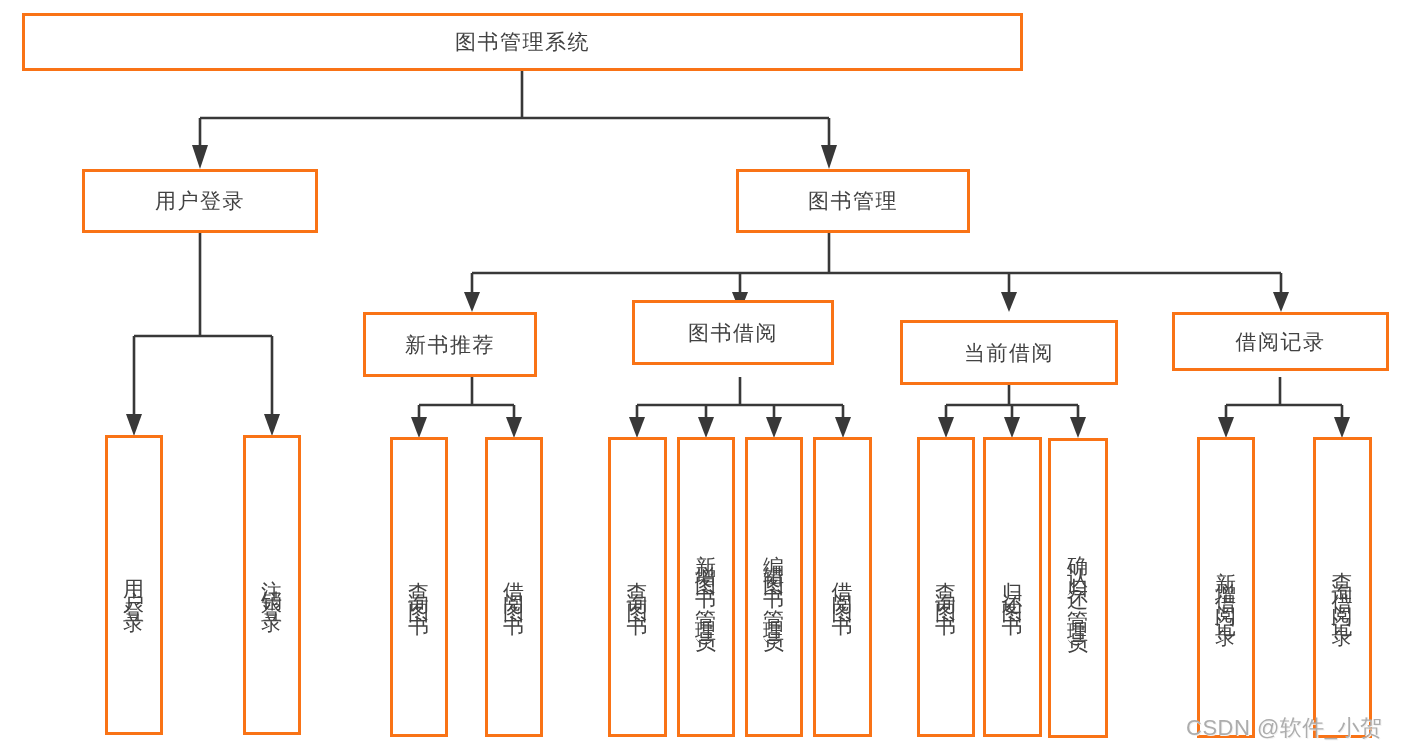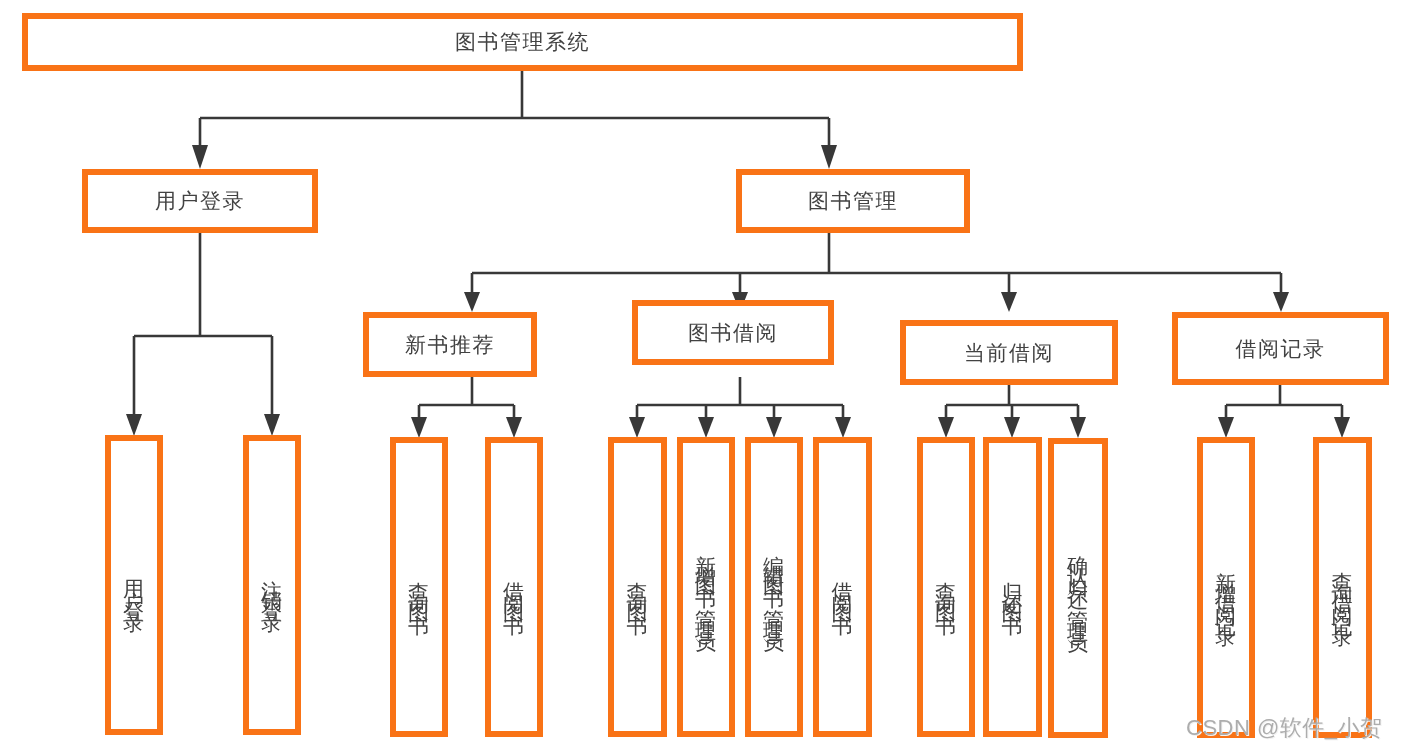--- a/index.html
+++ b/index.html
@@ -3,21 +3,21 @@
 <meta charset="utf-8">
 <style>
   html,body{margin:0;padding:0;background:#fff;}
   .canvas{
     position:relative;width:1405px;height:747px;background:#ffffff;
     font-family:"Liberation Sans",sans-serif;overflow:hidden;
   }
   svg.connectors{position:absolute;left:0;top:0;z-index:1;}
   .hbox,.vbox{
     position:absolute;box-sizing:border-box;background:#ffffff;
-    border:6px solid #f97316;display:flex;align-items:center;justify-content:center;
+    border:3px solid #f97316;display:flex;align-items:center;justify-content:center;
     z-index:2;
   }
   .hbox{font-size:21px;color:#424242;letter-spacing:1.5px;}
   .vbox .vtext{
     writing-mode:vertical-rl;text-orientation:mixed;white-space:nowrap;
     font-size:21px;letter-spacing:11px;line-height:1;color:#424242;
   }
   .watermark{
     position:absolute;left:1186px;top:713px;z-index:4;
     font-size:22px;color:#adadad;letter-spacing:0.5px;
@@ -82,21 +82,21 @@
 
   <div class="hbox" style="left:363px;top:312px;width:174px;height:65px">
     <span>新书推荐</span>
   </div>
   <div class="hbox" style="left:632px;top:300px;width:202px;height:65px">
     <span>图书借阅</span>
   </div>
   <div class="hbox" style="left:900px;top:320px;width:218px;height:65px">
     <span>当前借阅</span>
   </div>
-  <div class="hbox" style="left:1172px;top:312px;width:217px;height:73px">
+  <div class="hbox" style="left:1172px;top:312px;width:217px;height:59px">
     <span>借阅记录</span>
   </div>
 
   <div class="vbox" style="left:105px;top:435px;width:58px;height:300px">
     <span class="vtext">用户登录</span>
   </div>
   <div class="vbox" style="left:243px;top:435px;width:58px;height:300px">
     <span class="vtext">注销登录</span>
   </div>
 

